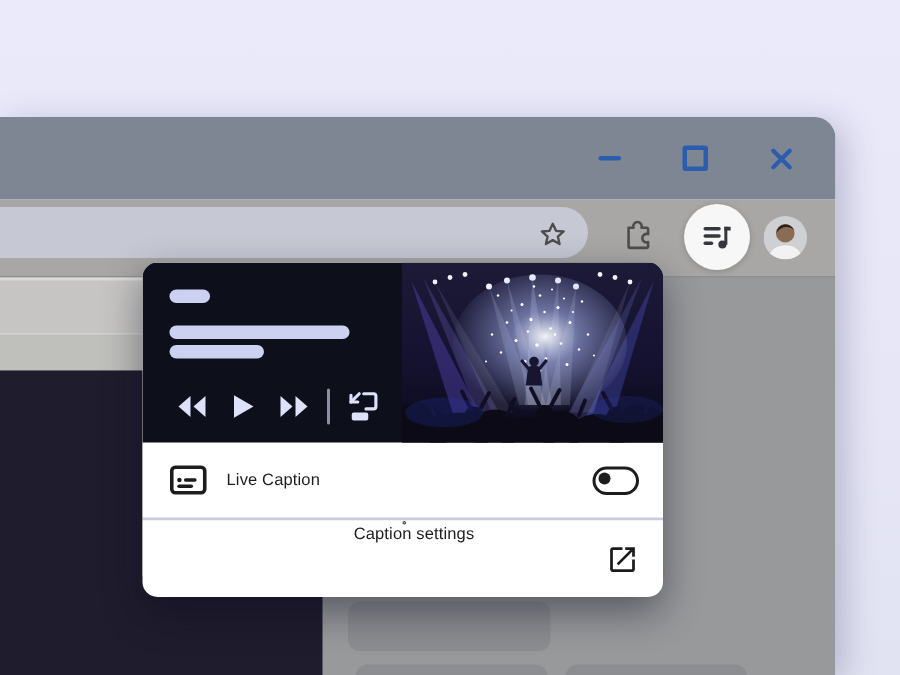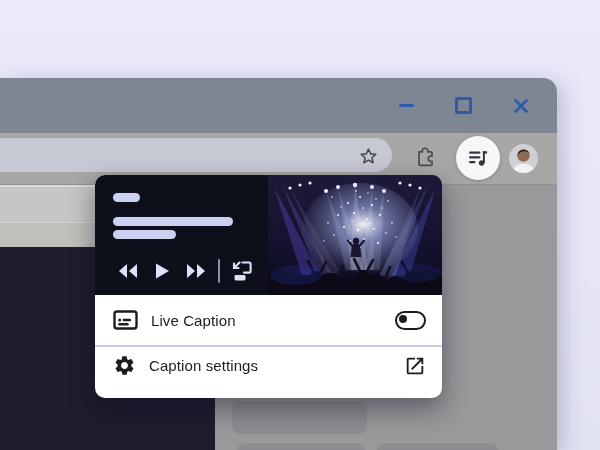--- a/index.html
+++ b/index.html
@@ -36,22 +36,22 @@
   .popup{position:absolute;left:95px;top:175px;width:347px;height:223px;border-radius:10px;
          overflow:hidden;box-shadow:0 10px 26px rgba(10,10,30,.45);background:#fff;}
   .mediacard{position:relative;width:100%;height:120px;background:#0d101b;display:flex;}
   .card-left{position:relative;width:173px;height:120px;}
   .skelbar{position:absolute;height:9px;border-radius:4.5px;background:#ccd1f2;}
   .controls{position:absolute;left:18px;top:84px;height:24px;display:flex;align-items:center;}
   .ctrl-btn{display:flex;align-items:center;justify-content:center;width:30px;height:24px;margin-right:4px;}
   .ctrl-sep{width:2px;height:24px;background:#8a90a8;margin:0 7px 0 3px;border-radius:1px;}
   .artwork{position:relative;width:174px;height:120px;}
   .poprow{display:flex;align-items:center;height:50px;padding:0 16px 0 18px;background:#fff;box-sizing:border-box;}
-  .poprow.second{height:37px;}
-  .rowlabel{font-size:15px;color:#1d1d1f;margin-left:13px;letter-spacing:.1px;}
+  .poprow.second{height:37px;flex-direction:column;}
+  .rowlabel{font-size:11px;color:#1d1d1f;margin-left:13px;letter-spacing:.1px;}
   .rowdivider{height:2px;background:#c9ccdc;}
   .toggle{margin-left:auto;width:27px;height:15px;border:2px solid #1c1c1c;border-radius:9.5px;position:relative;}
   .toggle .knob{position:absolute;left:2px;top:2px;width:8px;height:8px;border-radius:50%;background:#1c1c1c;}
   .row-end{margin-left:auto;display:flex;align-items:center;}
 </style>
 </head>
 <body>
 
 <div class="stage">
 

